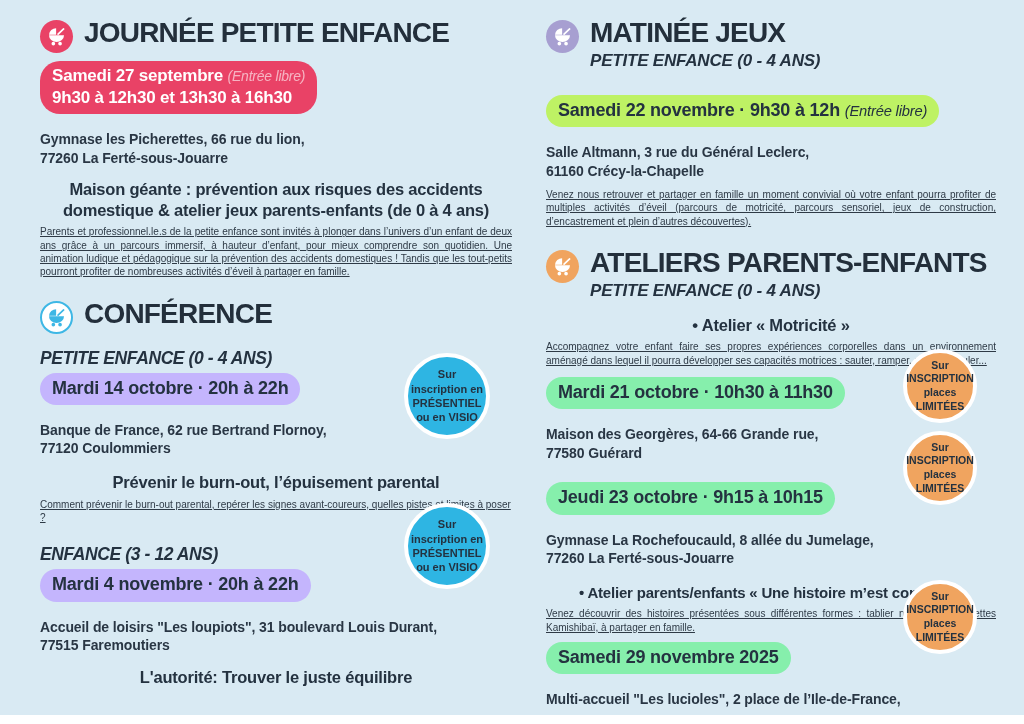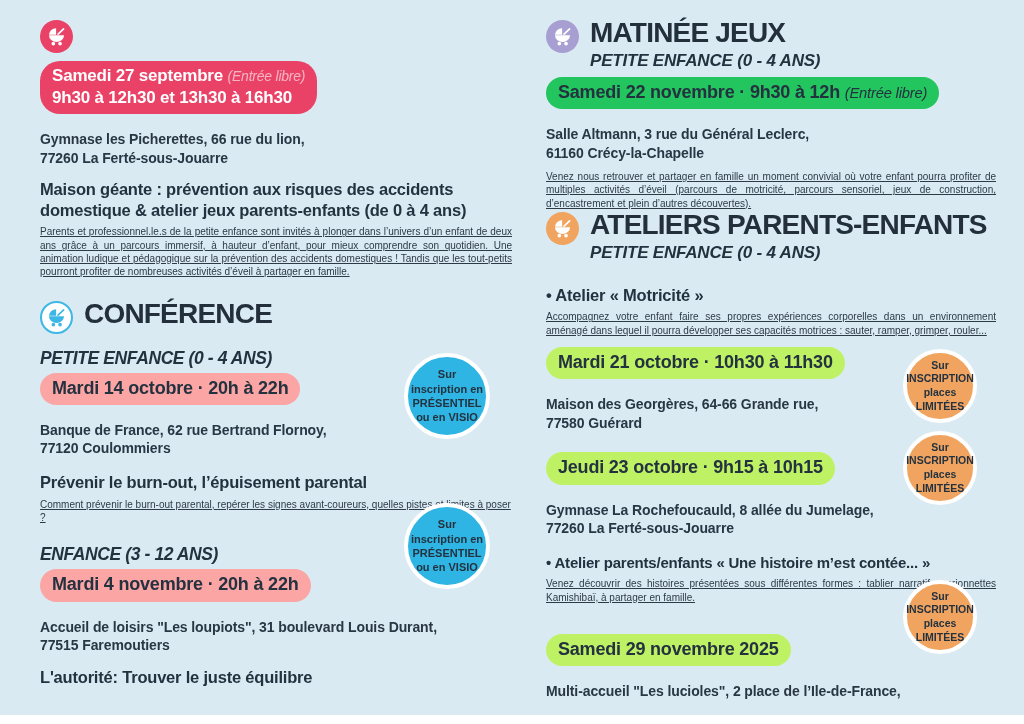--- a/index.html
+++ b/index.html
@@ -28,28 +28,28 @@
   .icon-orange { background:#f0a45f; }
   .title { font-size:28px; font-weight:800; color:#232f3b; letter-spacing:-0.8px; line-height:1.1; }
   .subtitle { font-size:17px; font-weight:700; font-style:italic; color:#243240; letter-spacing:-0.2px; margin-top:2px; }
 
   
   .banner {
     display:inline-block; font-weight:700; font-size:18px;
     padding:4px 12px 5px; color:#243240; line-height:1.3; letter-spacing:-0.2px;border-radius:20px;
   }
   .banner-pink   { background:#e94266; color:#ffffff; font-size:17px; margin-top:8px; }
-  .banner-blue   { background:#fca5a5; margin-top:4px; }
-  .banner-purple { background:#22c55e; margin-top:6px; }
-  .banner-orange { background:#bef264; }
+  .banner-blue   { background:#c4b5fd; margin-top:4px; }
+  .banner-purple { background:#bef264; margin-top:24px; }
+  .banner-orange { background:#86efac; }
   .note { font-style:italic; font-weight:400; font-size:0.82em; }
   .banner-pink .note { color:rgba(255,255,255,0.6); }
 
   .addr { font-weight:700; font-size:14px; color:#293644; line-height:1.32; margin-top:16px; letter-spacing:-0.1px; }
-  .h3   { font-weight:700; font-size:16.5px; color:#243240; line-height:1.25; letter-spacing:-0.2px; }
+  .h3   { font-weight:700; font-size:16.5px; color:#243240; line-height:1.25; letter-spacing:-0.2px;text-align:center; }
   .body { font-size:10px; color:#2e3a46; line-height:1.33; margin-top:5px;text-decoration:underline; }
   .just { text-align:justify; }
   .aud  { font-style:italic; font-weight:700; font-size:17.5px; color:#243240; letter-spacing:-0.4px; }
 
   
   .badge {
     position:absolute; border-radius:50%; border:4px solid #ffffff;
     display:flex; flex-direction:column; align-items:center; justify-content:center;
     text-align:center; font-weight:700; color:#243240;
   }
@@ -66,20 +66,21 @@
   <div class="hdr">
     <span class="icon-circle icon-pink">
       <svg class="pram" width="19" height="19" viewBox="0 0 24 24">
         <path d="M2.5 10.5 h19 a9.5 8.5 0 0 1 -19 0 z" fill="#fff"></path>
         <path d="M11.5 1.5 a9 9 0 0 0 -9 8.3 h9 z" fill="#fff"></path>
         <path d="M14 9 L21 2.5" stroke="#fff" stroke-width="2.2" stroke-linecap="round" fill="none"></path>
         <circle cx="8" cy="21" r="2.3" fill="#fff"></circle>
         <circle cx="16.5" cy="21" r="2.3" fill="#fff"></circle>
       </svg>
     </span>
+    <div class="title">JOURNÉE PETITE ENFANCE</div>
   </div>
 
   <div class="banner banner-pink">
     <span>Samedi 27 septembre</span>
     <span class="note">(Entrée libre)</span><br>
     <span>9h30 à 12h30 et 13h30 à 16h30</span>
   </div>
 
   <div class="addr">
     <span>Gymnase les Picherettes, 66 rue du lion,</span><br>
@@ -148,55 +149,55 @@
     <span class="note">(Entrée libre)</span>
   </div>
 
   <div class="addr">
     <span>Salle Altmann, 3 rue du Général Leclerc,</span><br>
     <span>61160 Crécy-la-Chapelle</span>
   </div>
 
   <div class="body just" style="margin-top:8px;">Venez nous retrouver et partager en famille un moment convivial où votre enfant pourra profiter de multiples activités d’éveil (parcours de motricité, parcours sensoriel, jeux de construction, d’encastrement et plein d’autres découvertes).</div>
 
-  <div class="hdr" style="">
+  <div class="hdr" style="margin-top:20px;">
     <span class="icon-circle icon-orange">
       <svg class="pram" width="19" height="19" viewBox="0 0 24 24">
         <path d="M2.5 10.5 h19 a9.5 8.5 0 0 1 -19 0 z" fill="#fff"></path>
         <path d="M11.5 1.5 a9 9 0 0 0 -9 8.3 h9 z" fill="#fff"></path>
         <path d="M14 9 L21 2.5" stroke="#fff" stroke-width="2.2" stroke-linecap="round" fill="none"></path>
         <circle cx="8" cy="21" r="2.3" fill="#fff"></circle>
         <circle cx="16.5" cy="21" r="2.3" fill="#fff"></circle>
       </svg>
     </span>
     <div>
       <div class="title">ATELIERS PARENTS-ENFANTS</div>
       <div class="subtitle">PETITE ENFANCE (0 - 4 ANS)</div>
     </div>
   </div>
 
-  <div class="h3" style="margin-top:22px;">• Atelier « Motricité »</div>
+  <div class="h3" style="margin-top:14px;">• Atelier « Motricité »</div>
   <div class="body just">Accompagnez votre enfant faire ses propres expériences corporelles dans un environnement aménagé dans lequel il pourra développer ses capacités motrices : sauter, ramper, grimper, rouler...</div>
 
   <div class="banner banner-orange" style="margin-top:10px;">Mardi 21 octobre · 10h30 à 11h30</div>
   <div class="addr">
     <span>Maison des Georgères, 64-66 Grande rue,</span><br>
     <span>77580 Guérard</span>
   </div>
 
   <div class="banner banner-orange" style="margin-top:20px;">Jeudi 23 octobre · 9h15 à 10h15</div>
   <div class="addr">
     <span>Gymnase La Rochefoucauld, 8 allée du Jumelage,</span><br>
     <span>77260 La Ferté-sous-Jouarre</span>
   </div>
 
   <div class="h3" style="margin-top:16px; font-size:15px;">• Atelier parents/enfants « Une histoire m’est contée... »</div>
   <div class="body just">Venez découvrir des histoires présentées sous différentes formes : tablier narratif, marionnettes Kamishibaï, à partager en famille.</div>
 
-  <div class="banner banner-orange" style="margin-top:30px;">Samedi 29 novembre 2025</div>
+  <div class="banner banner-orange" style="margin-top:8px;">Samedi 29 novembre 2025</div>
   <div class="addr">
     <span>Multi-accueil "Les lucioles", 2 place de l’Ile-de-France,</span><br>
     
   </div>
 
   
   
 </div>
 
 <div class="badge badge-blue" style="left:404px; top:353px;">

